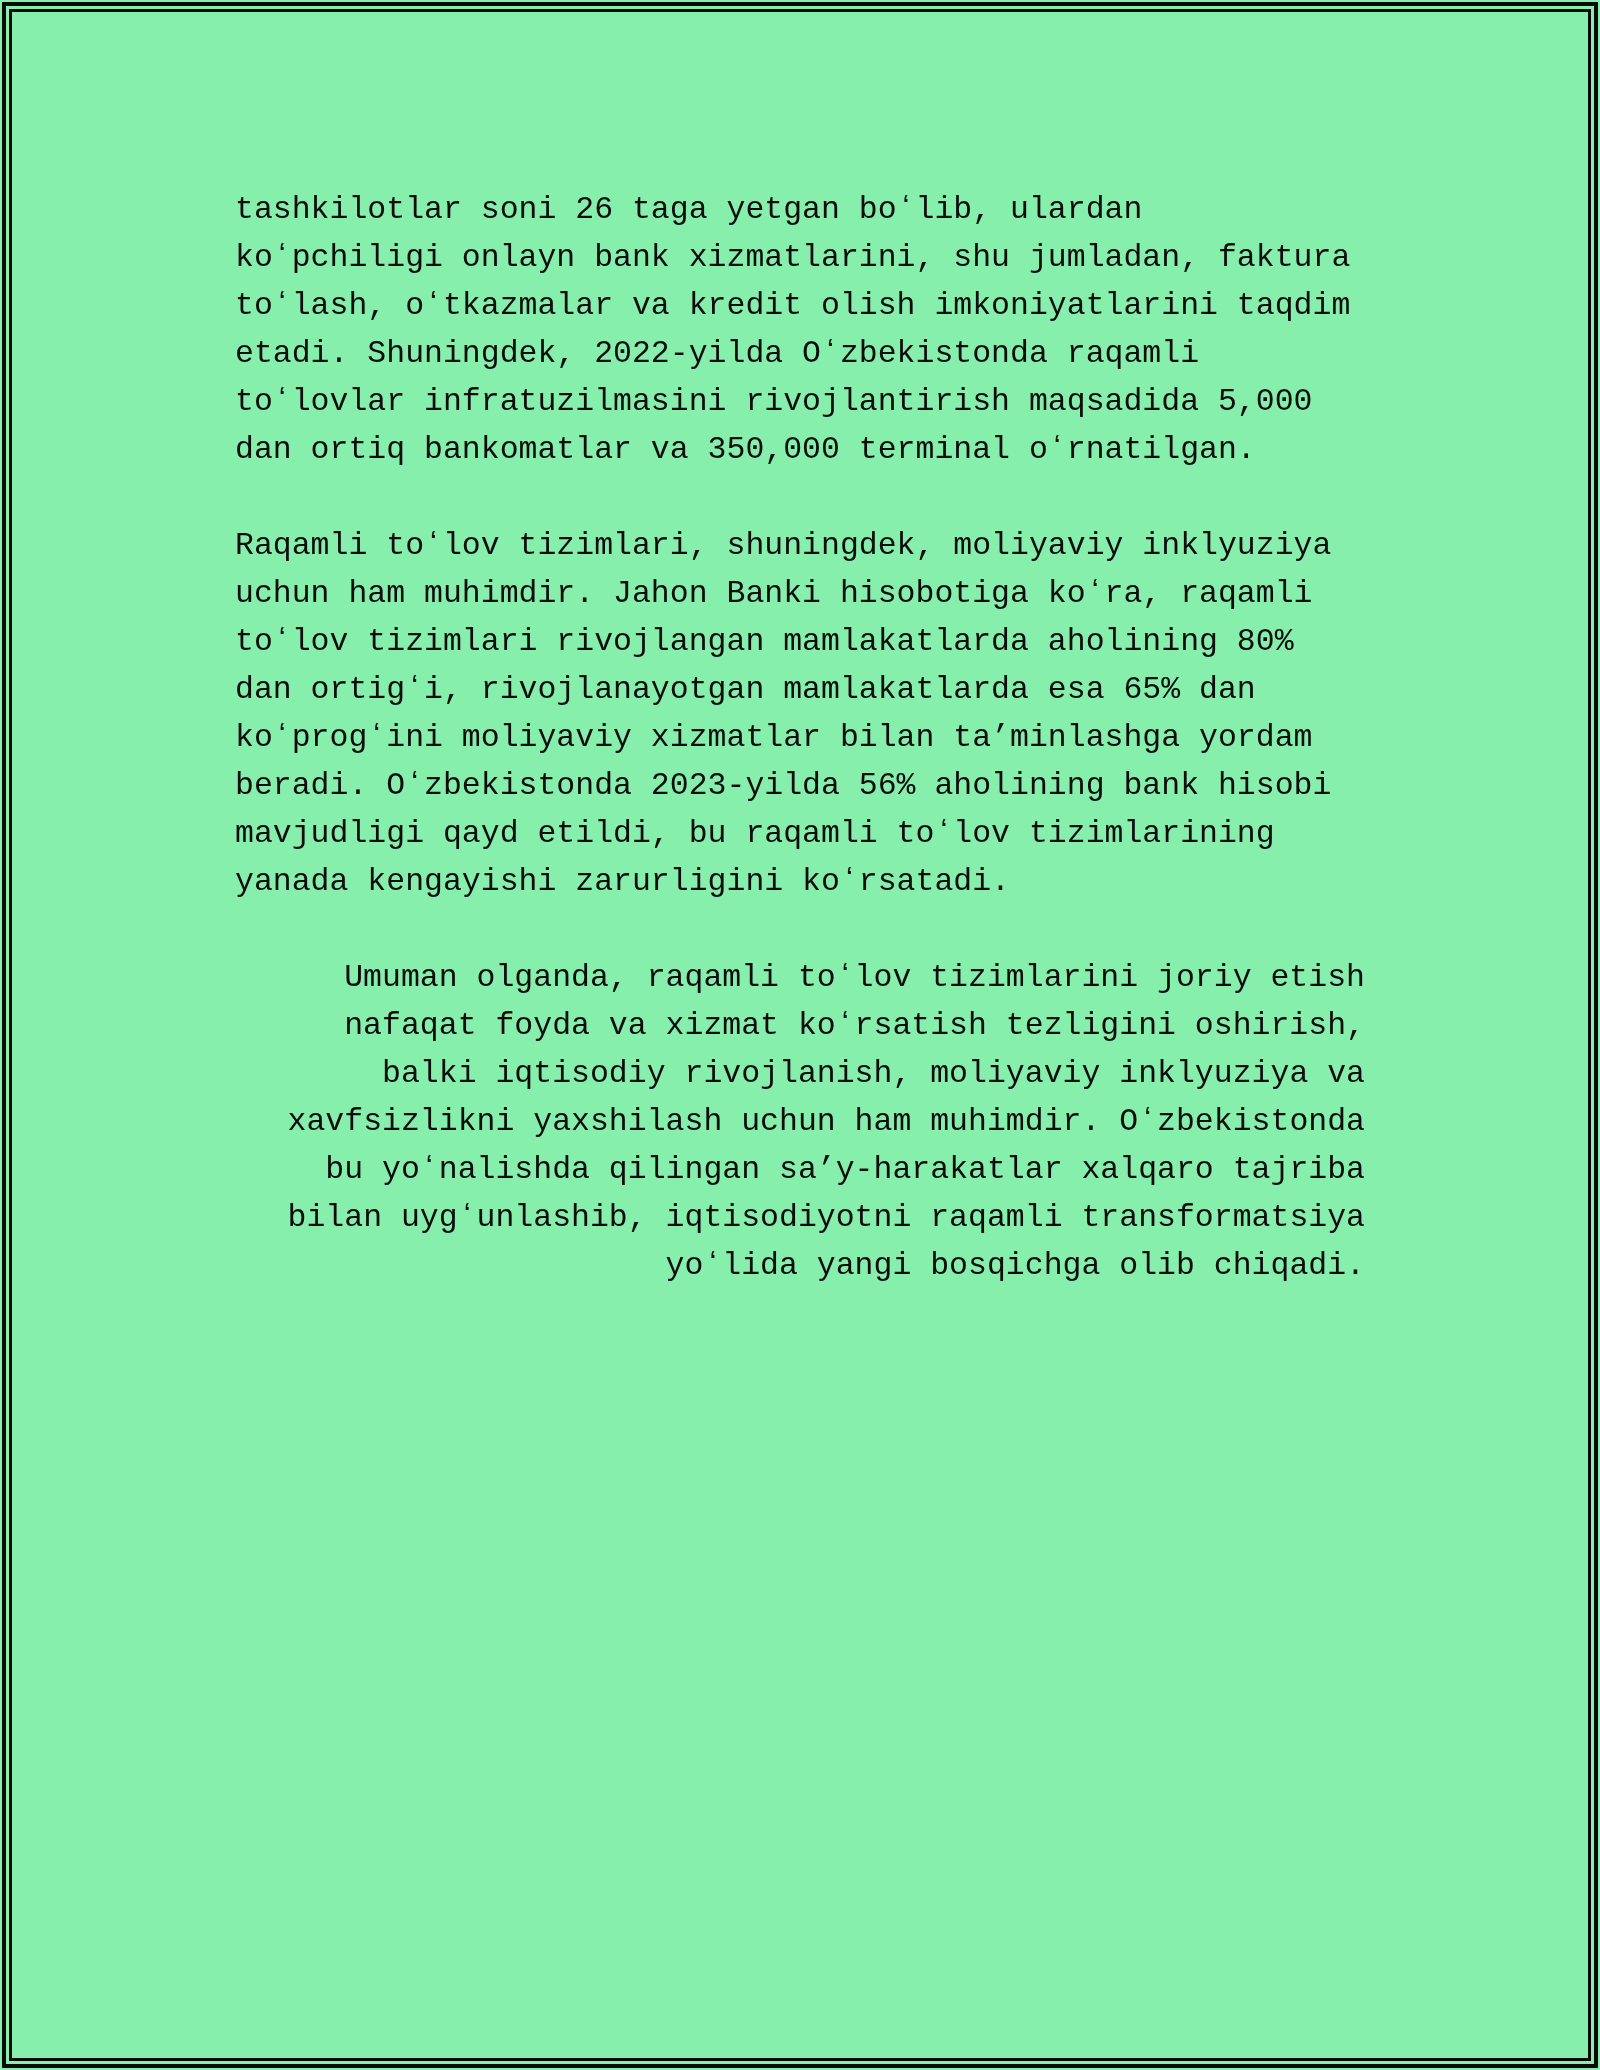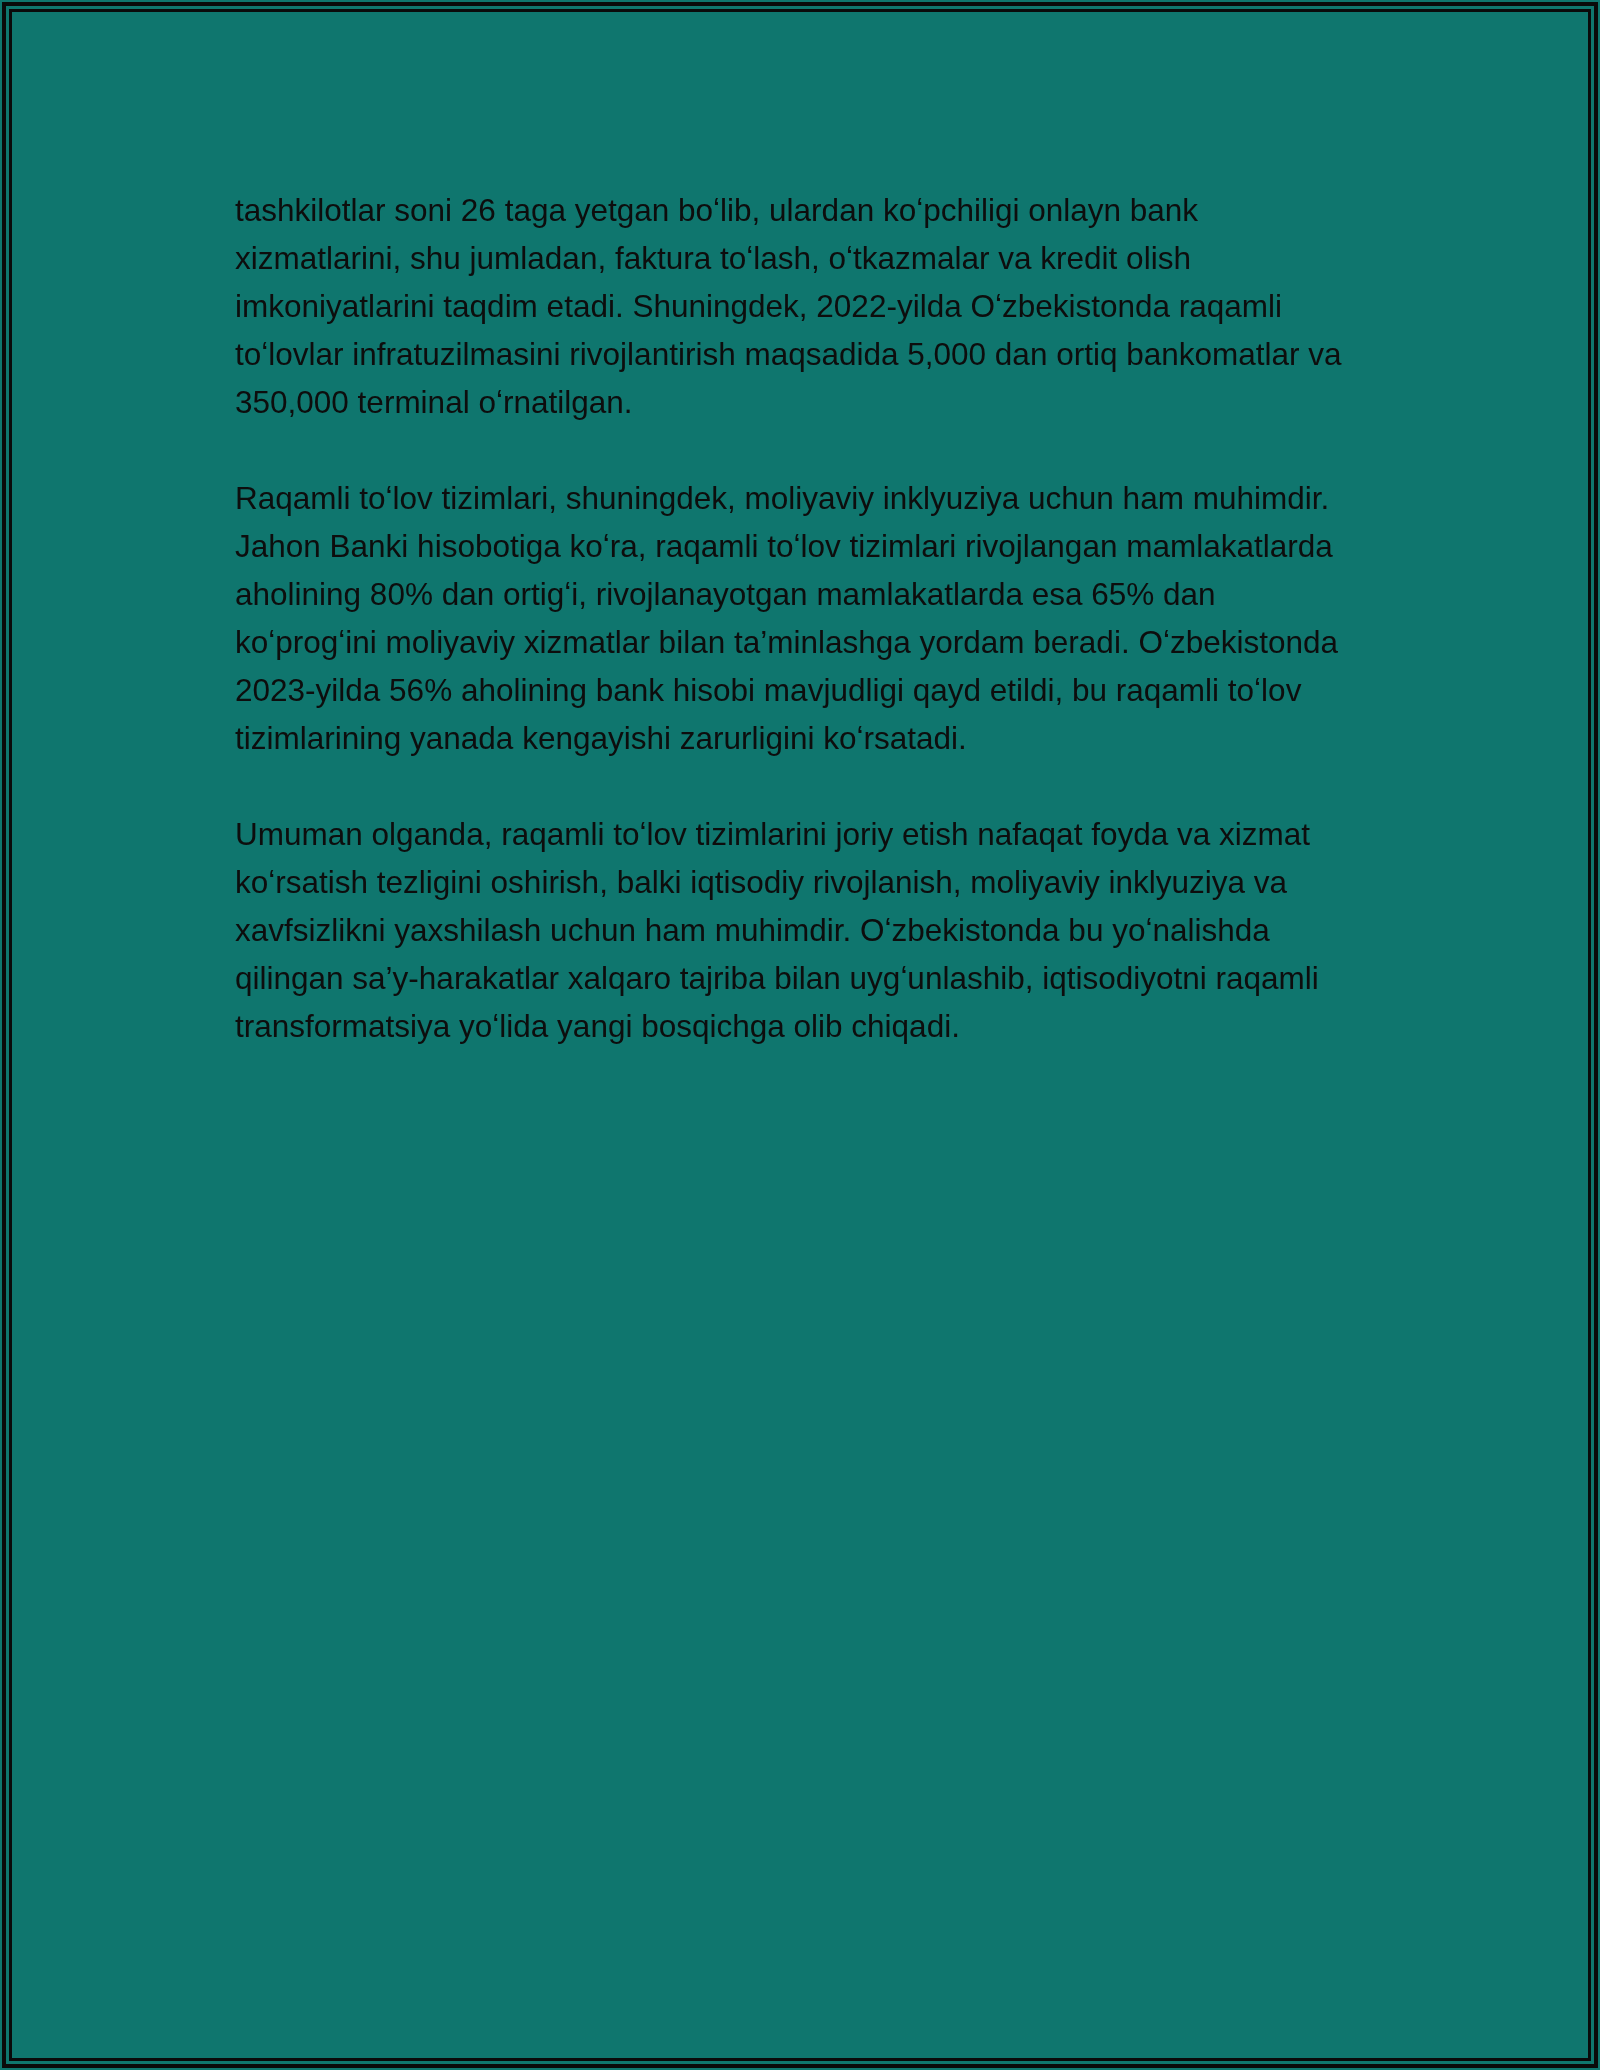--- a/index.html
+++ b/index.html
@@ -4,23 +4,23 @@
 <style>
   html, body {
     margin: 0;
     padding: 0;
     background: #ffffff;
   }
   .page {
     position: relative;
     width: 1600px;
     height: 2070px;
-    background: #0f766e;
+    background: #86efac;
     overflow: hidden;
-    font-family: Liberation Sans, sans-serif;
+    font-family: Liberation Mono, monospace;
   }
   .border-outer {
     position: absolute;
     inset: 2px;
     border: 4px solid #0a0a0a;
     pointer-events: none;
   }
   .border-inner {
     position: absolute;
     inset: 9px;
@@ -35,20 +35,21 @@
     color: #0d0d0d;
     font-size: 31.5px;
     line-height: 48px;
     text-align: left;
   }
   .para {
     margin: 0 0 48px 0;
   }
   .para:last-child {
     margin-bottom: 0;
+    text-align: right;
   }
 </style>
 </head>
 <body>
 
 <div class="page">
   <div class="border-outer"></div>
   <div class="border-inner"></div>
 
   <div class="content">

